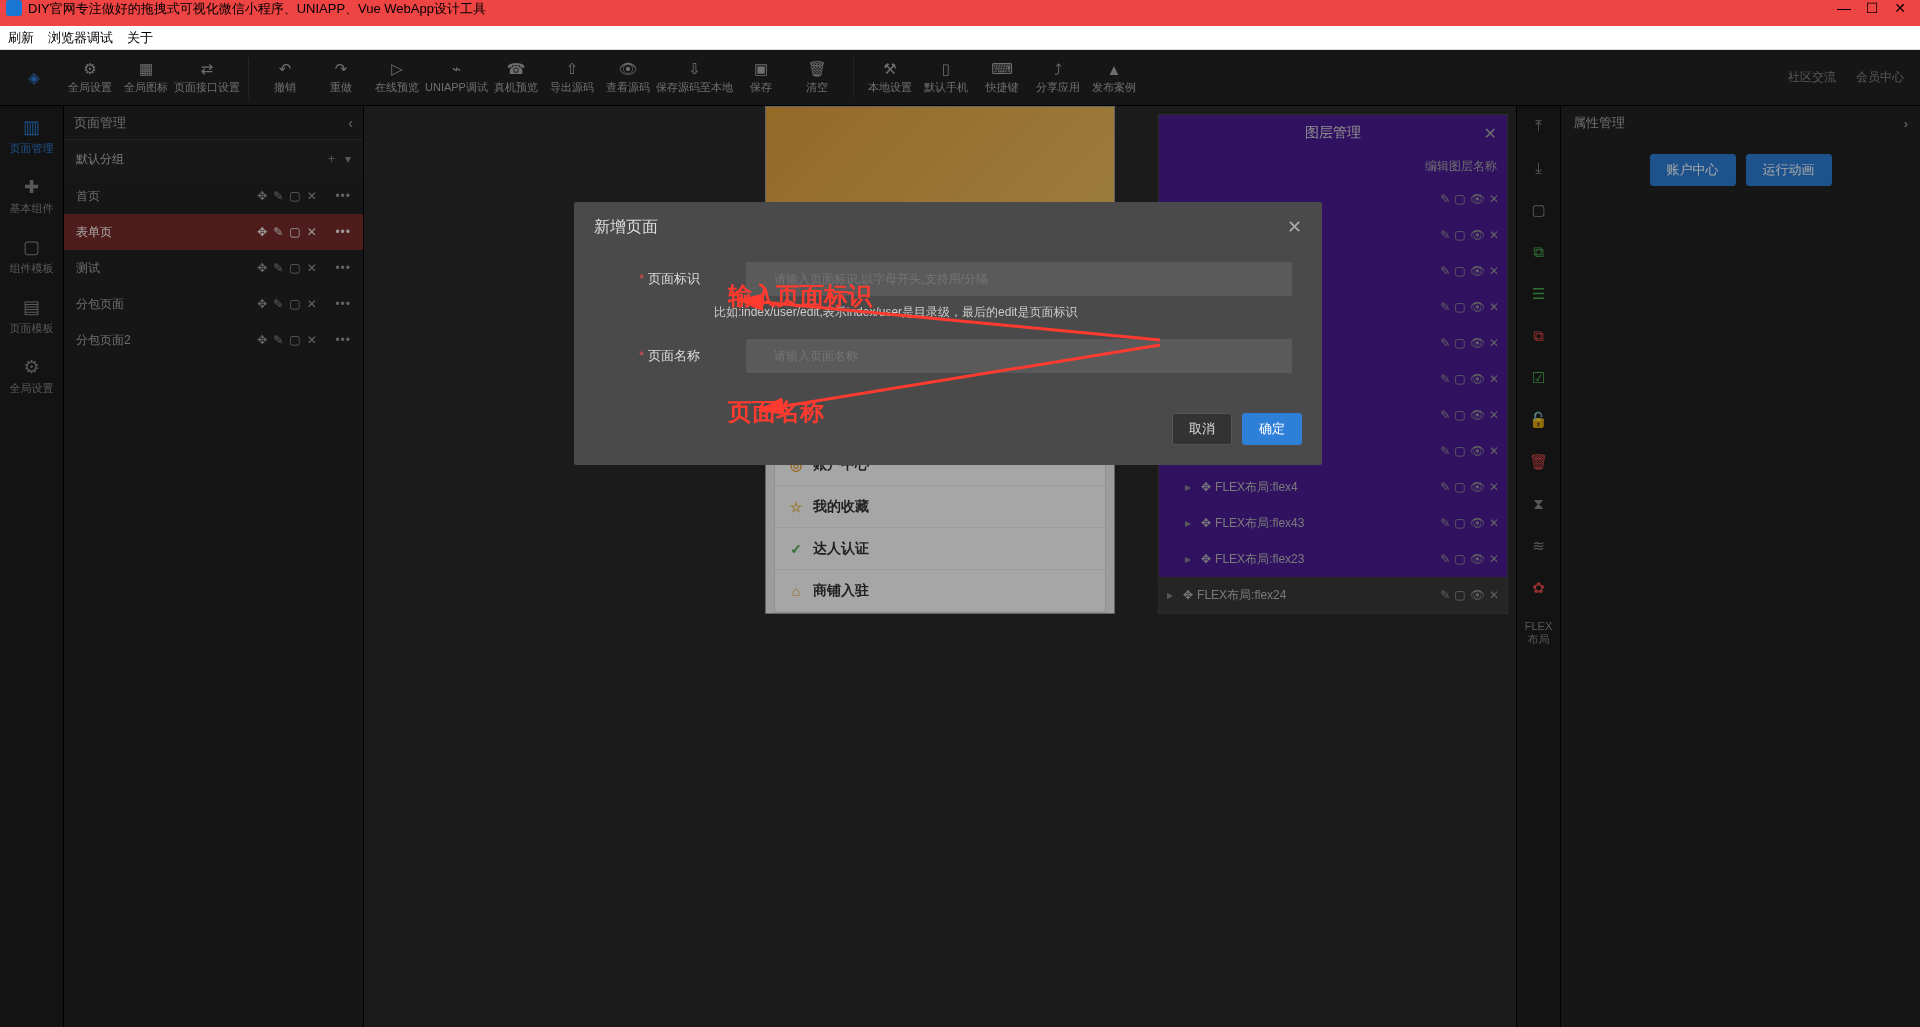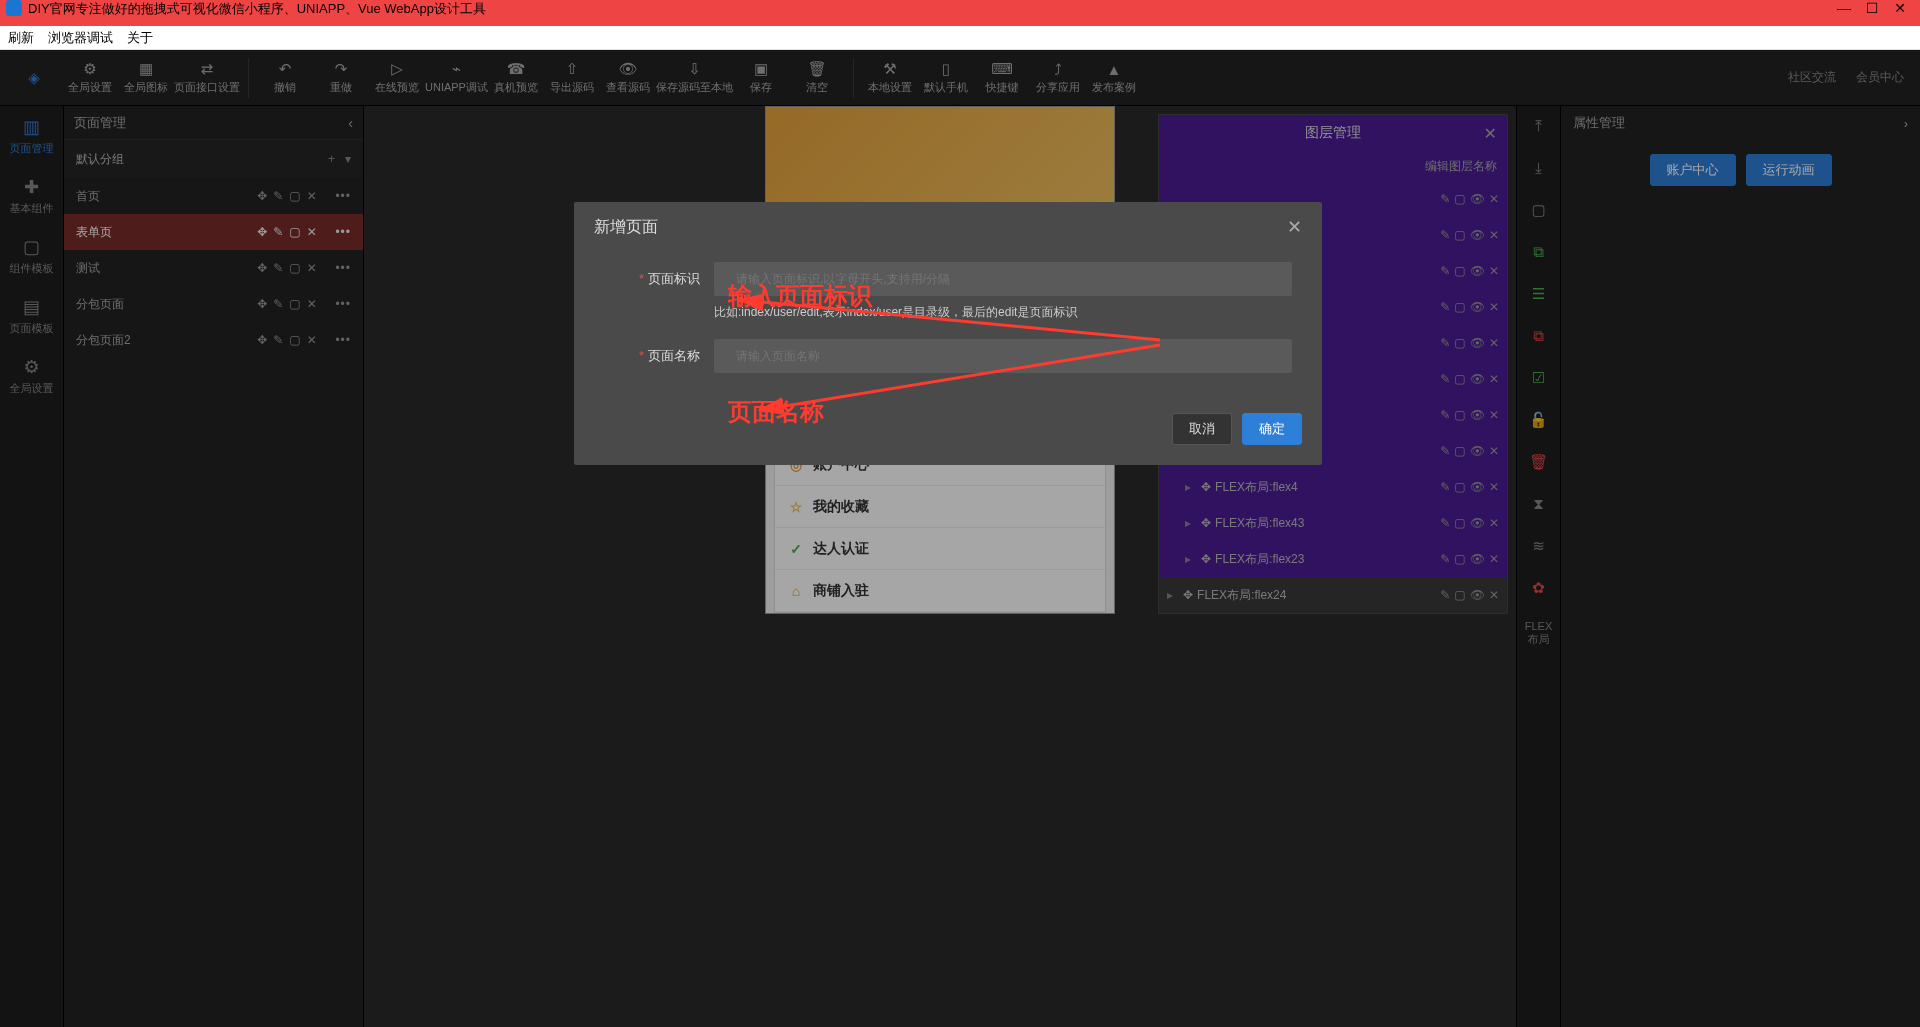--- a/index.html
+++ b/index.html
@@ -80,24 +80,24 @@
 .rpanel .tabs .t.active { color:#3a8ee6; border-bottom:2px solid #3a8ee6; }
 .rpanel .btnrow { display:flex; gap:10px; justify-content:center; padding:14px; }
 .btn { padding:6px 16px; border-radius:3px; font-size:13px; cursor:pointer; border:1px solid #555; background:#333; color:#ddd; }
 .btn.primary { background:#2e7fd8; border-color:#2e7fd8; color:#fff; }
 
 .modal-bk { position:absolute; inset:50px 0 0 0; background:rgba(0,0,0,0.35); z-index:50; }
 .modal { position:absolute; left:574px; top:202px; width:748px; background:#4a4a4a; color:#ddd; z-index:60; border-radius:2px; }
 .modal .mhdr { height:50px; display:flex; align-items:center; padding:0 20px; font-size:16px; }
 .modal .mhdr .x { margin-left:auto; color:#aaa; cursor:pointer; font-size:18px; }
 .modal .mbody { padding:10px 30px 20px; }
-.modal .frow { display:flex; align-items:center; margin-bottom:8px; }
+.modal .frow { display:flex; align-items:center; margin-bottom:8px;gap:32px; }
 .modal .flabel { width:110px; text-align:right; padding-right:14px; font-size:13px; }
 .modal .flabel .req { color:#e54b4b; margin-right:4px; }
-.modal input { flex:1; height:34px; background:#5a5a5a; border:none; color:#ddd; padding:0 22px; font-size:12px; border-radius:2px; }
+.modal input { flex:1; height:34px; background:#5a5a5a; border:none; color:#ddd; padding:0 28px; font-size:12px; border-radius:2px; }
 .modal .hint { font-size:12px; color:#ccc; margin-left:110px; margin-bottom:18px; }
 .modal .mfoot { display:flex; justify-content:flex-end; gap:10px; padding:12px 20px 20px; }
 
 .annot { position:absolute; z-index:70; color:#ff3b30; font-size:24px; font-weight:bold; pointer-events:none; }
 svg.arrow { position:absolute; z-index:69; pointer-events:none; }
 </style>
 </head>
 <body>
 
 <div class="titlebar">

